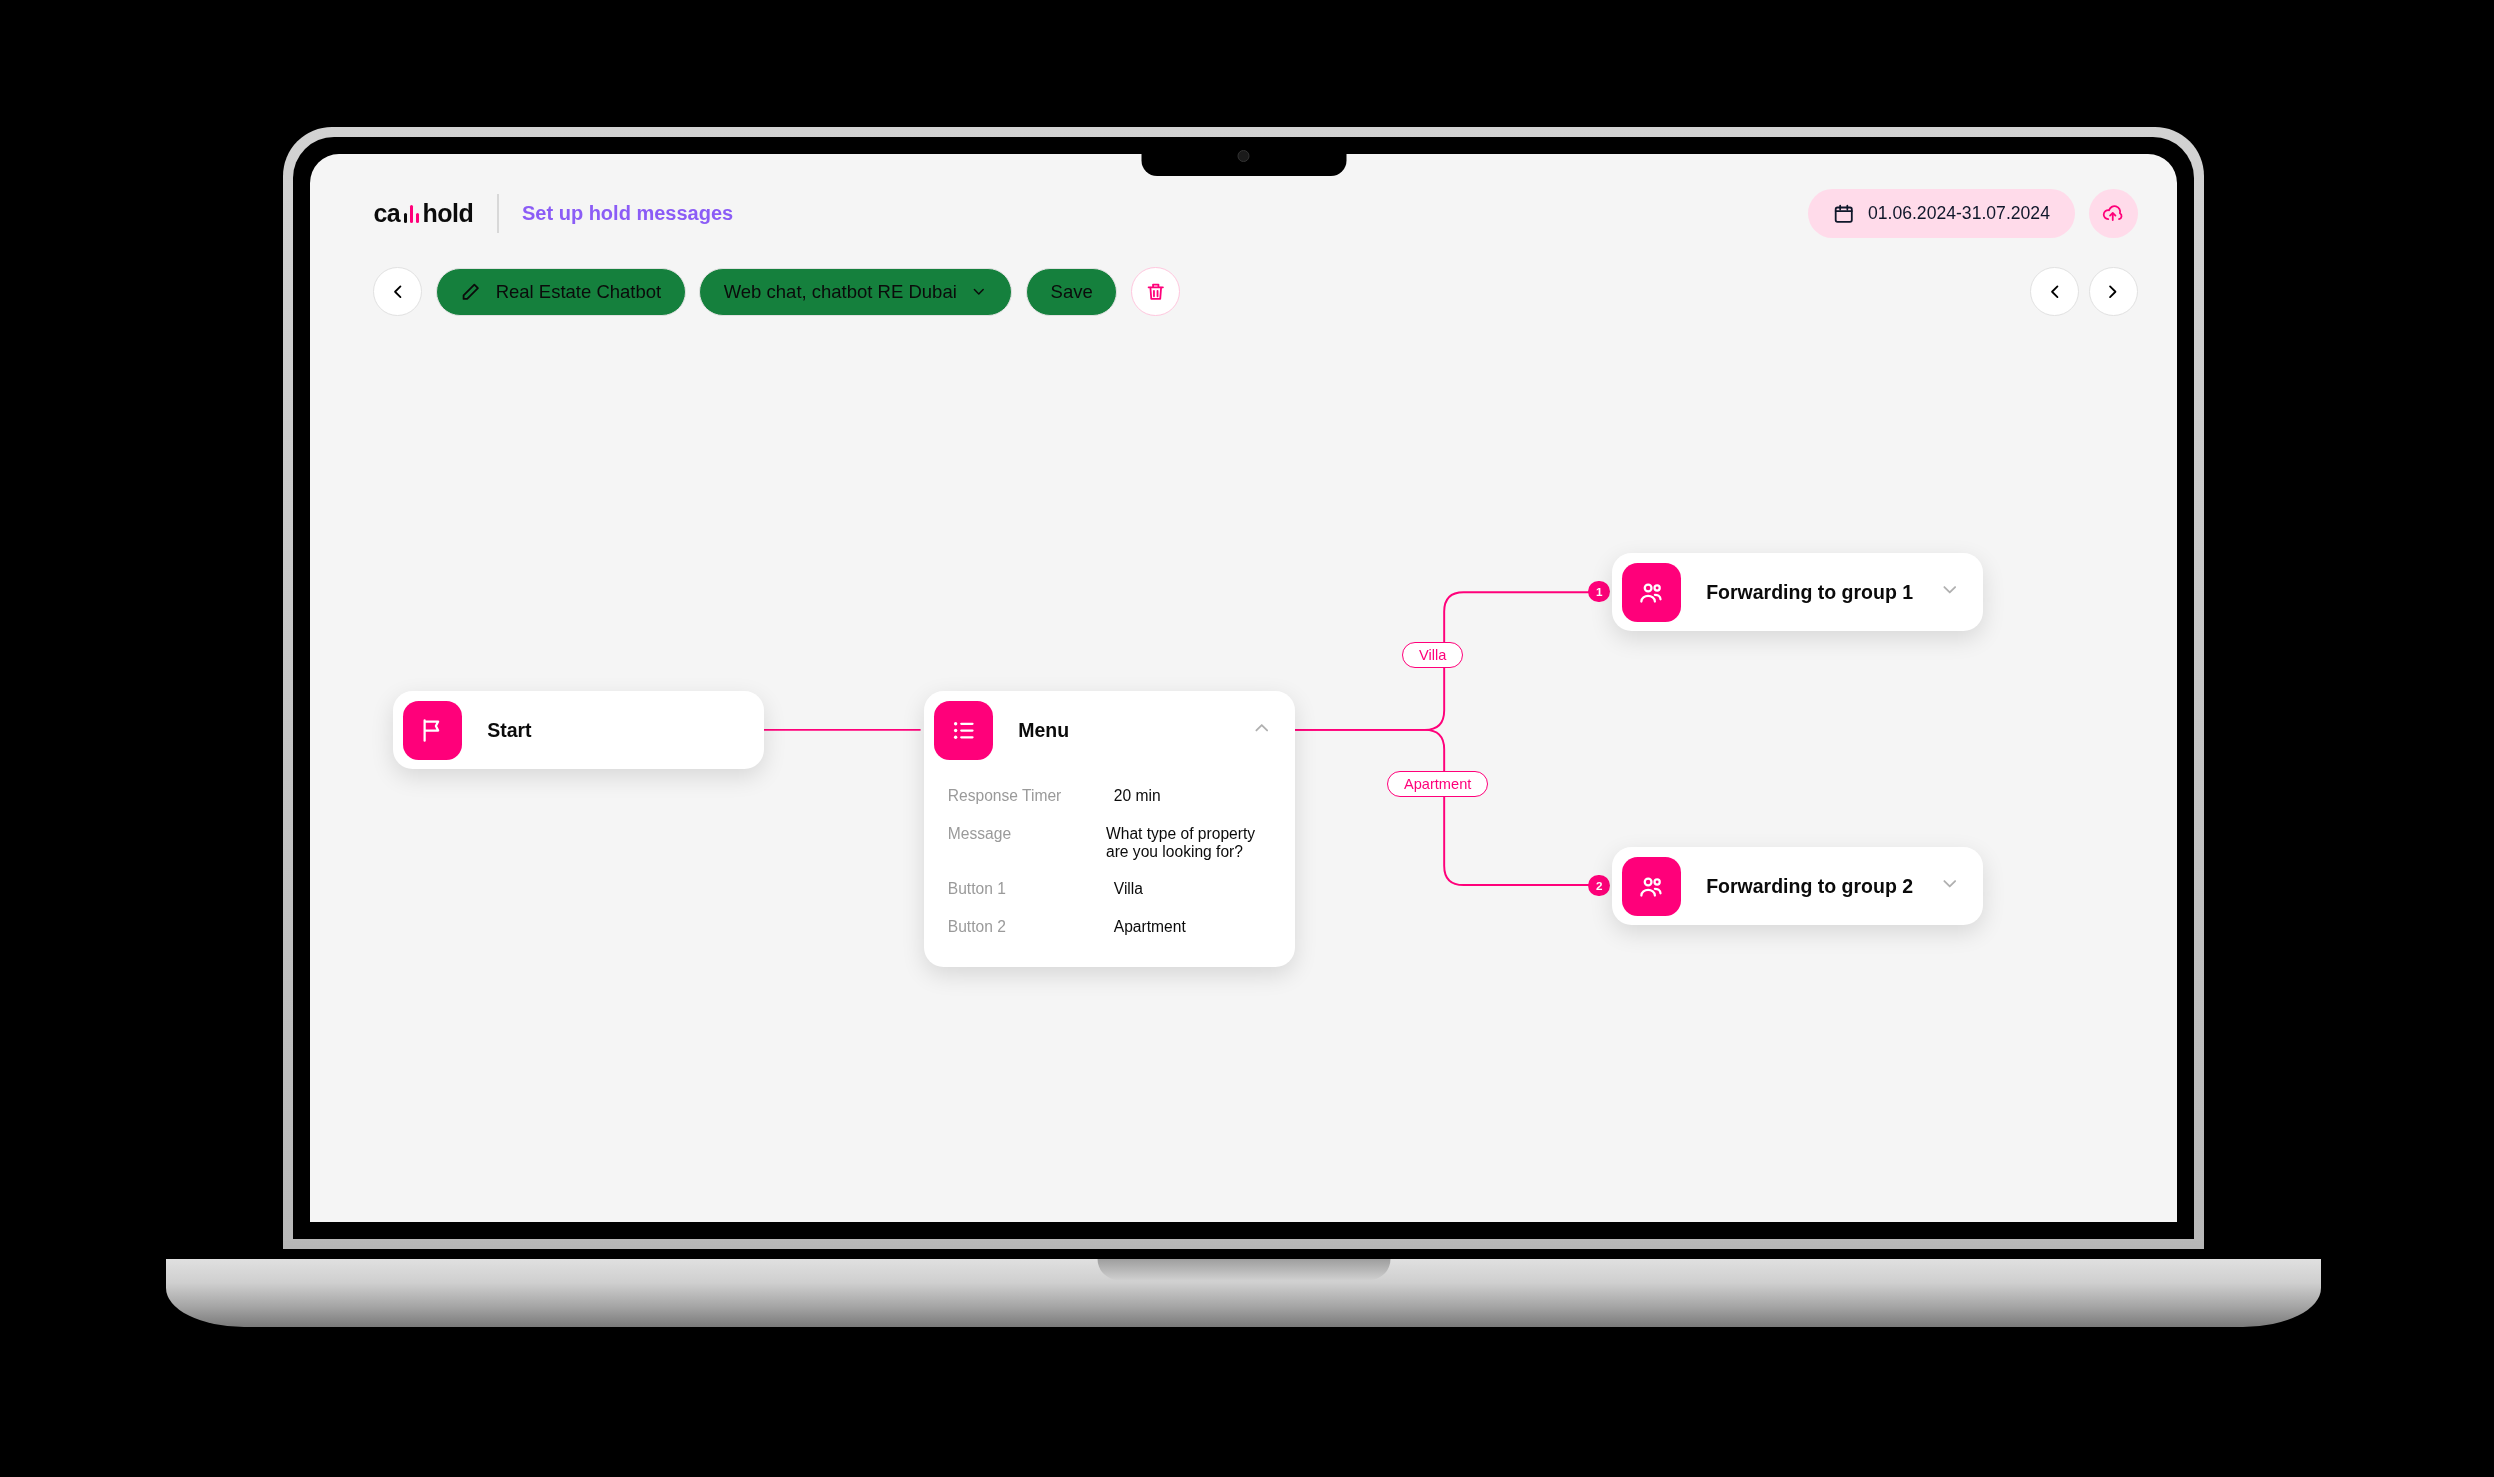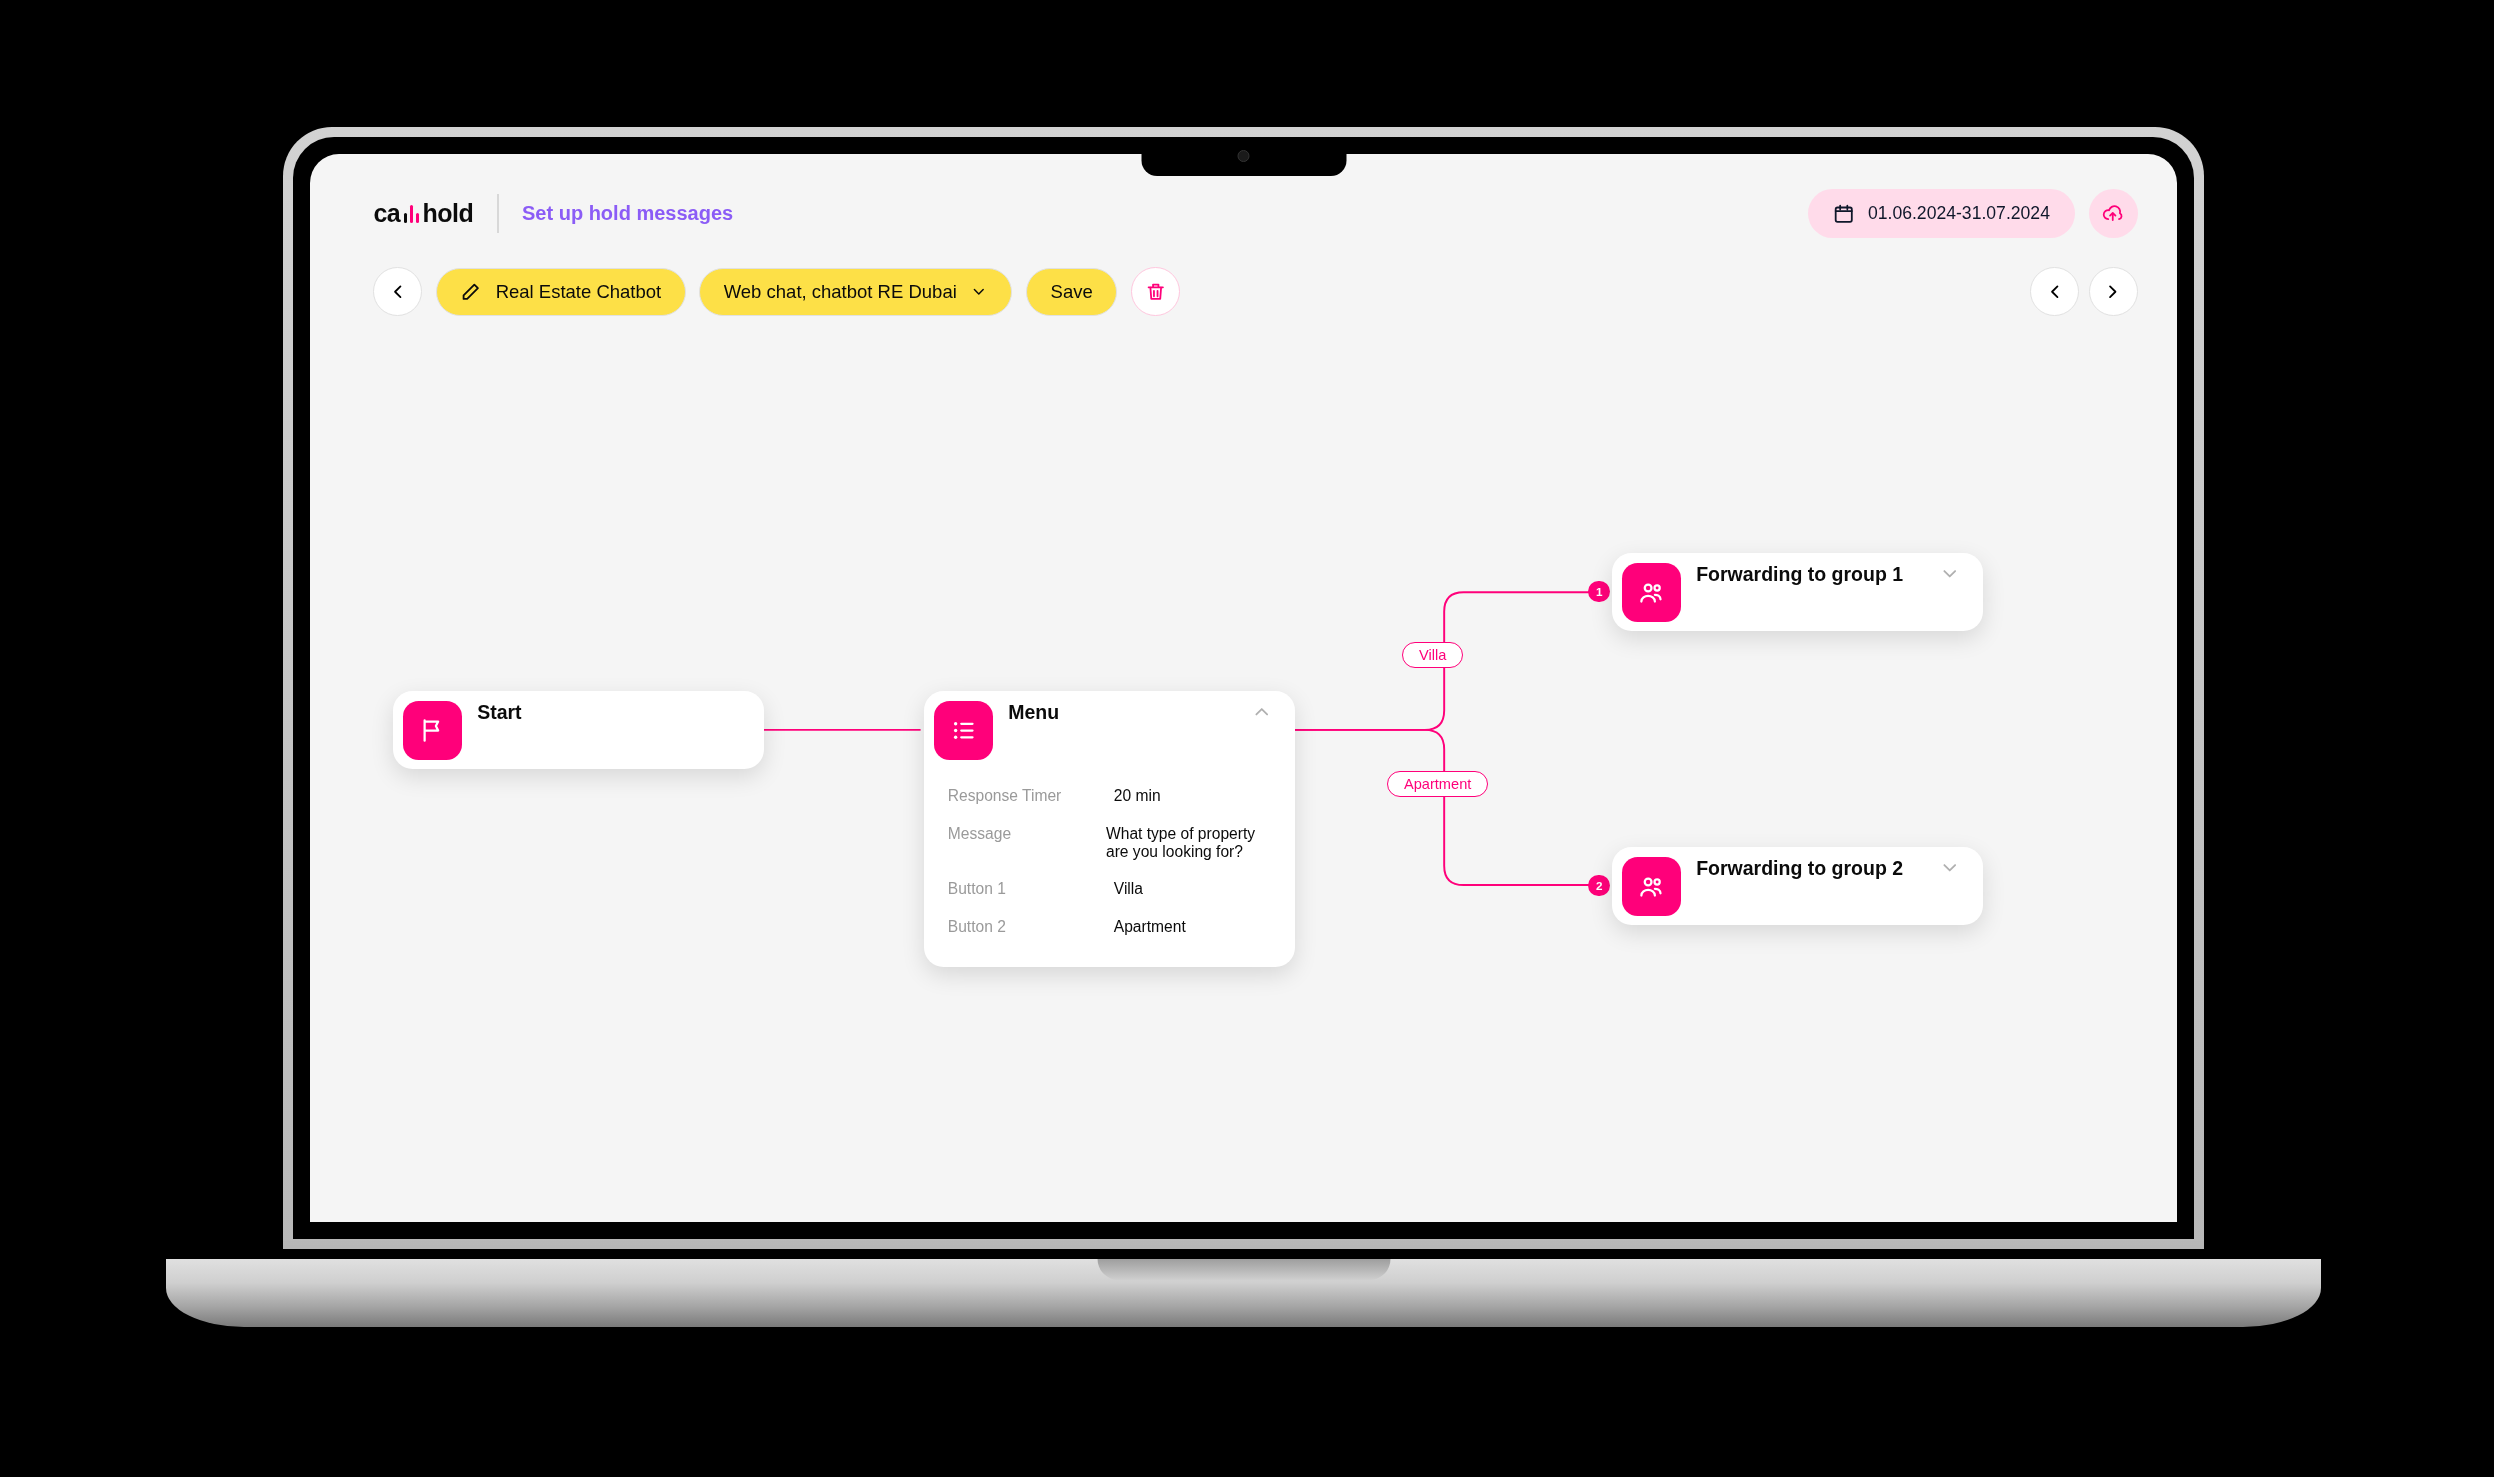--- a/index.html
+++ b/index.html
@@ -102,38 +102,38 @@
   }
 
   
   .toolbar{
     display:flex;align-items:center;justify-content:space-between;
     padding:0 39px 23.4px 39px;
   }
   .tb-left{display:flex;align-items:center;gap:13.7px;}
   .pill{
     display:inline-flex;align-items:center;gap:13.7px;
-    background:#fde047;border:1px solid #e1e1e1;border-radius:29px;
+    background:#15803d;border:1px solid #e1e1e1;border-radius:29px;
     padding:11.7px 23.4px;font-size:18.5px;color:#0b0b0b;
   }
   .circ-btn{
     width:49px;height:49px;border-radius:50%;
     background:#fff;border:1px solid #e1e1e1;
     display:flex;align-items:center;justify-content:center;cursor:pointer;
   }
   .trash-btn{color:#ff007a;border-color:#ffc7de;}
   .tb-right{display:flex;gap:9.8px;}
 
   
   .canvas{position:relative;flex:1;height:741px;}
   .node{
     position:absolute;background:#fff;border-radius:19.5px;
     box-shadow:0 7.8px 23.4px rgba(0,0,0,.12);
   }
-  .node-row{display:flex;gap:15px;padding:9.8px 23.4px 9.8px 9.8px;}
+  .node-row{display:flex;align-items:center;gap:25px;padding:9.8px 23.4px 9.8px 9.8px;}
   .node-icon{
     width:59px;height:59px;border-radius:15.6px;background:#ff007a;
     display:flex;align-items:center;justify-content:center;color:#fff;flex-shrink:0;
   }
   .node-title{font-size:19.5px;font-weight:700;color:#0b0b0b;}
   .chev{margin-left:auto;color:#b0b0b0;}
 
   .start-node{left:59px;top:351px;width:371px;}
   .menu-node{left:590px;top:351px;width:371px;}
   .menu-body{padding:7.8px 23.4px 21.5px 23.4px;font-size:15.6px;}

